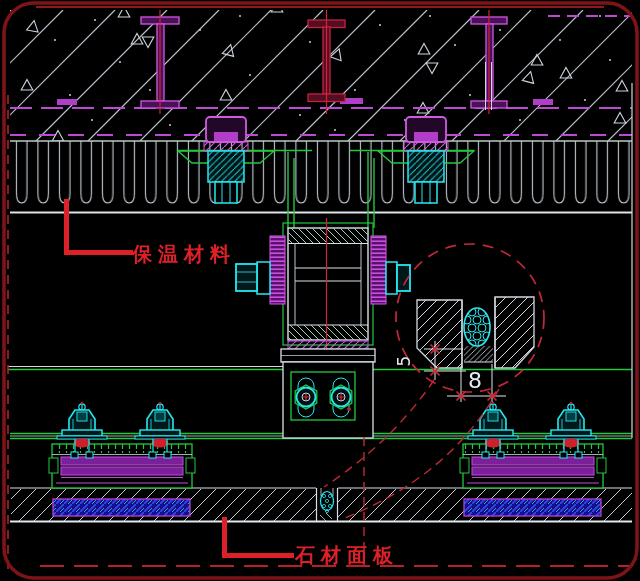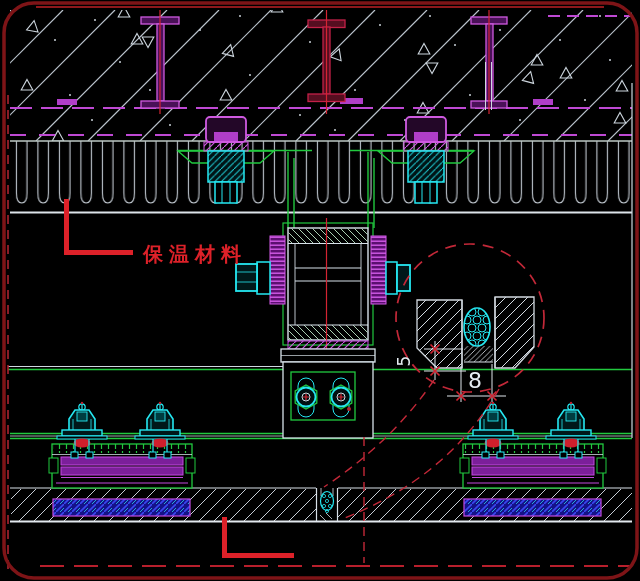--- a/index.html
+++ b/index.html
@@ -434,16 +434,17 @@
 <g fill="#dd2129">
   <rect x="64" y="199" width="5" height="56"></rect>
         <rect x="64" y="250" width="69" height="5"></rect>
 </g>
 <g fill="#dd2129">
   <rect x="222" y="517" width="5" height="41"></rect>
         <rect x="222" y="553" width="72" height="5"></rect>
 </g>
 </svg>
 
-<div class="lbl" id="lbl-ins" style="left:132px;top:241px;margin-left:11px;">保温材料</div>
+<div class="lbl" id="lbl-ins" style="left:132px;top:241px;">保温材料</div>
+<div class="lbl" id="lbl-stone" style="left:295px;top:542px;">石材面板</div>
 <div class="dim" id="dim5">5</div>
 <div class="dim" id="dim8">8</div>
 </div>
 
 </body></html>

